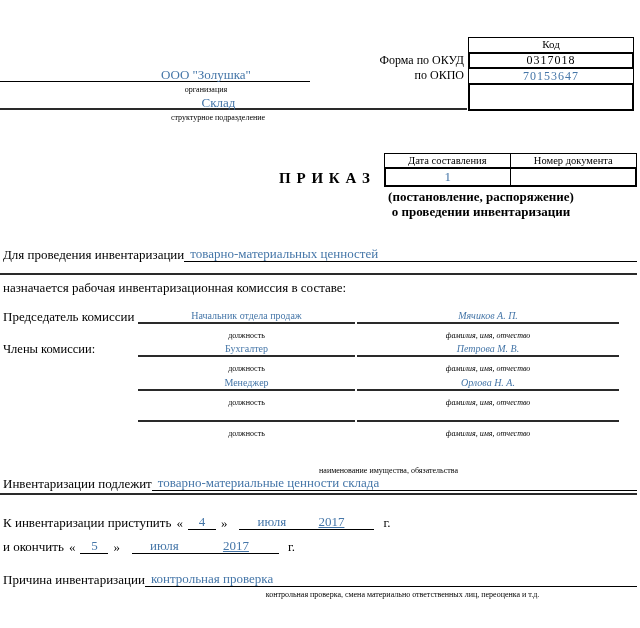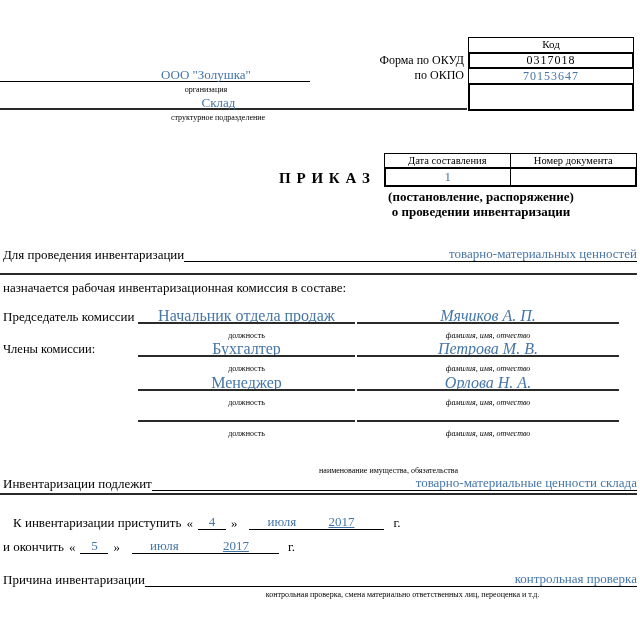--- a/index.html
+++ b/index.html
@@ -41,39 +41,39 @@
   .dt-h { width:50%; height:15px; border:1px solid #000; font-size:10.5px; line-height:13px; text-align:center; }
   .dt-h + .dt-h { margin-left:-1px; width:calc(50% + 1px); }
   .dt-vals { display:flex; border:2px solid #000; margin-top:-1px; height:20px; }
   .dt-v { width:50%; text-align:center; font-size:13px; line-height:16px; }
   .dt-v.first { border-right:1px solid #000; }
   #subtitle1 { left:330px; top:189px; width:302px; font-weight:bold; font-size:13px; }
   #subtitle2 { left:330px; top:204px; width:302px; font-weight:bold; font-size:13px; }
 
   
   .flexrow { display:flex; align-items:flex-end; font-size:13px; line-height:15px; }
-  .fill-field { flex:1; border-bottom:1px solid var(--line); padding-left:6px; white-space:nowrap;text-align:right; }
+  .fill-field { flex:1; border-bottom:1px solid var(--line); padding-left:6px; white-space:nowrap; }
   #purpose-row { left:3px; top:246px; right:3px; }
   #blank1 { left:0; top:260px; right:3px; height:15px; border-bottom:2px solid var(--thick); }
   #intro { left:3px; top:280px; font-size:13px; }
 
   #chair-label { left:3px; top:309px; font-size:13px; }
   #members-label { left:3px; top:342px; font-size:12.5px; }
   .cfield { position:absolute; text-align:center; }
-  .cfield .val { display:block; height:16px; font-size:16px; line-height:16px; border-bottom:2px solid var(--thick); white-space:nowrap; overflow:hidden; }
+  .cfield .val { display:block; height:16px; font-size:10px; line-height:16px; border-bottom:2px solid var(--thick); white-space:nowrap; overflow:hidden; }
   .f-pos { left:138px; width:217px; }
   .f-name { left:357px; width:262px;font-style:italic; }
   .r1 { top:308px; } .r2 { top:341px; } .r3 { top:375px; } .r4 { top:406px; }
   .cfield .cap { margin-top:2px; }
 
   #subject-row { left:3px; top:475px; right:3px; }
   #subject-caption { left:142px; top:466px; right:5px; }
   #blank2 { left:0; top:480px; right:3px; height:15px; border-bottom:2px solid var(--thick); }
 
-  #start-row { left:13px; top:514px; }
+  #start-row { left:3px; top:514px; }
   #end-row { left:3px; top:538px; }
   .q { margin-left:5px; }
   .day-field { display:inline-block; width:28px; text-align:center; border-bottom:1px solid var(--line); margin-left:5px; }
   .my-field { display:flex; border-bottom:1px solid var(--line); margin-left:12px; }
   #start-row .my-field { width:135px; }
   #end-row .my-field { width:147px; }
   .month { margin-left:18px; }
   .year { margin-left:auto; margin-right:30px;text-decoration:underline; }
   .g-suffix { margin-left:9px; }
 

